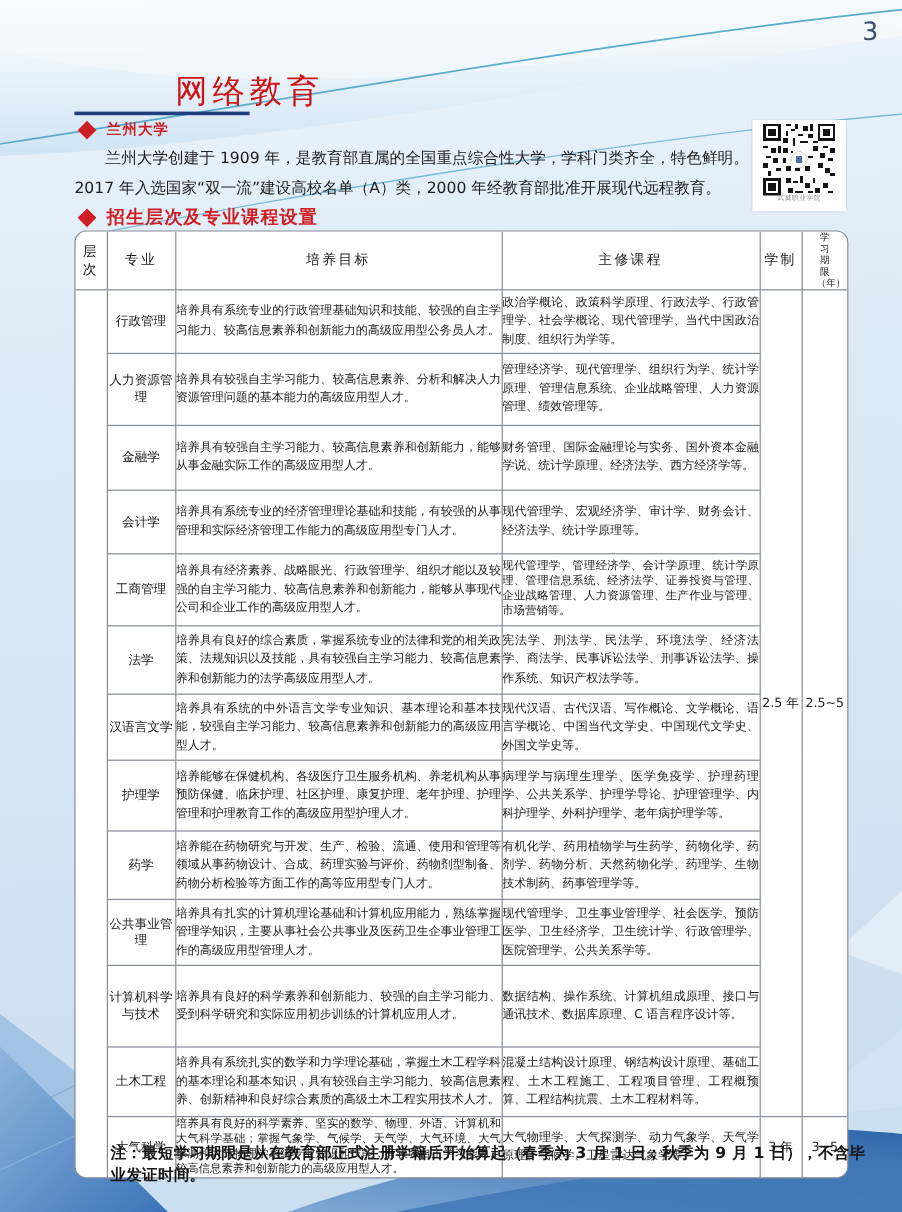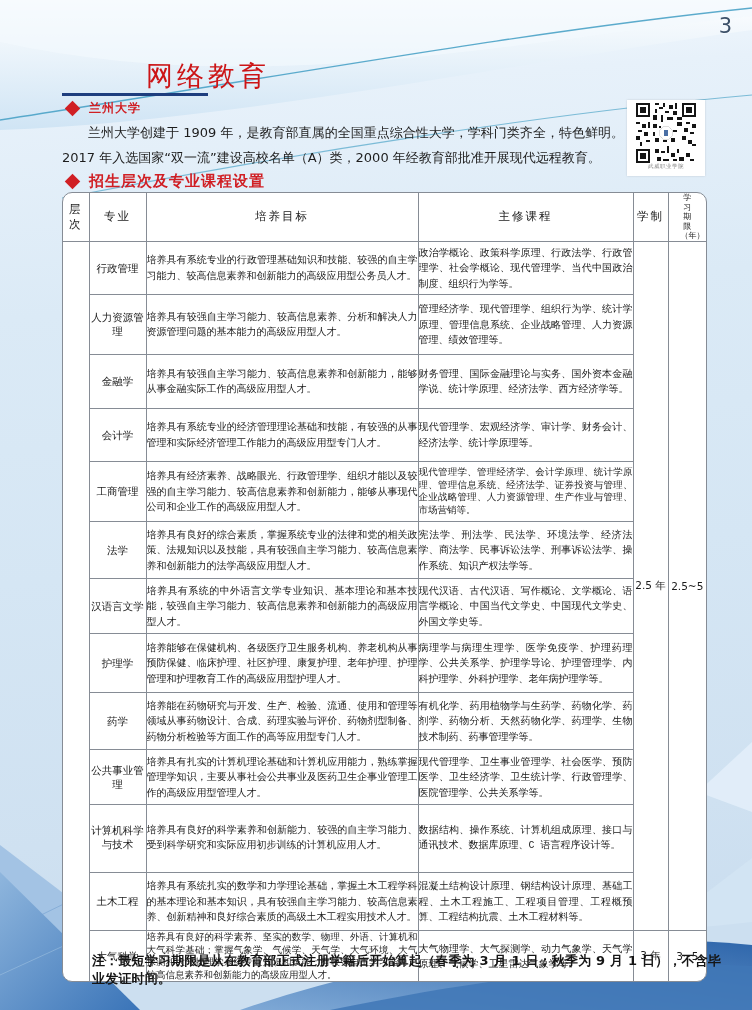--- a/index.html
+++ b/index.html
@@ -39,21 +39,21 @@
   .prog tbody tr:nth-child(1){height:53px;}
   .prog tbody tr:nth-child(2){height:60px;}
   .prog tbody tr:nth-child(3){height:54px;}
   .prog tbody tr:nth-child(4){height:53px;padding-left:44px;}
   .prog tbody tr:nth-child(5){height:60px;}
   .prog tbody tr:nth-child(6){height:57px;}
   .prog tbody tr:nth-child(7){height:55px;}
   .prog tbody tr:nth-child(8){height:59px;}
   .prog tbody tr:nth-child(9){height:57px;}
   .prog tbody tr:nth-child(10){height:55px;}
-  .prog tbody tr:nth-child(11){height:68px;font-family:Liberation Mono, monospace;}
+  .prog tbody tr:nth-child(11){height:68px;}
   .prog tbody tr:nth-child(12){height:58px;}
   .prog tbody tr:nth-child(13){height:50px;}
   .note{position:absolute;left:92px;top:952px;width:640px;font-size:13px;font-weight:600;color:#151515;letter-spacing:.2px;}
 </style>
 </head>
 <body>
 
 <div class="page">
 
   <svg class="bg-svg" viewBox="0 0 752 1010" preserveAspectRatio="none">

